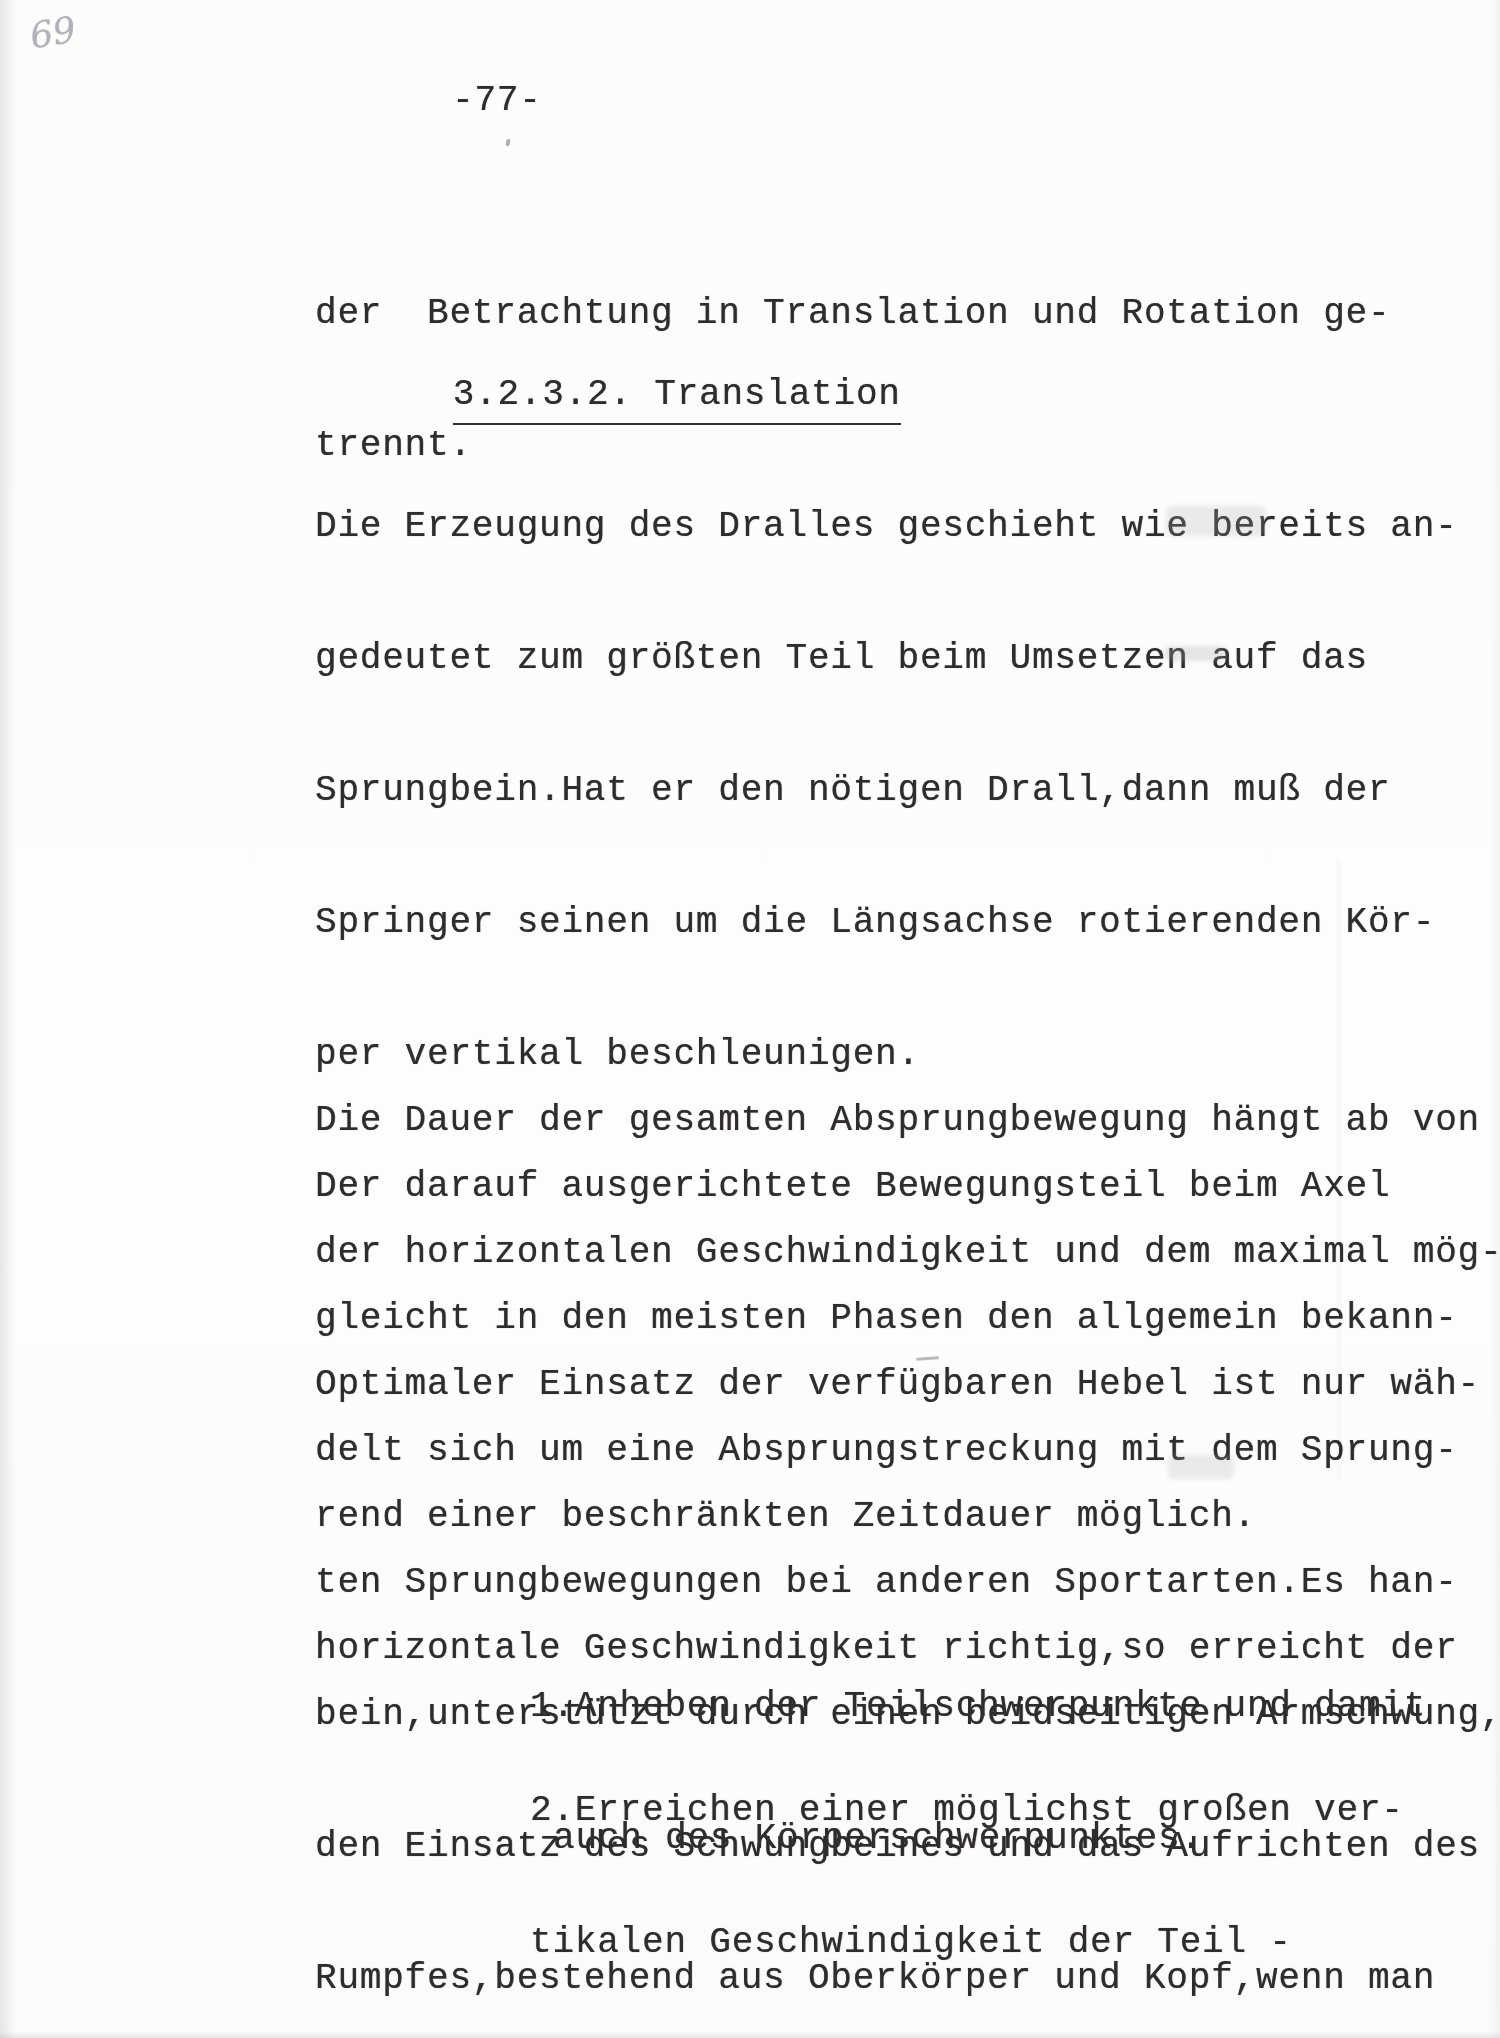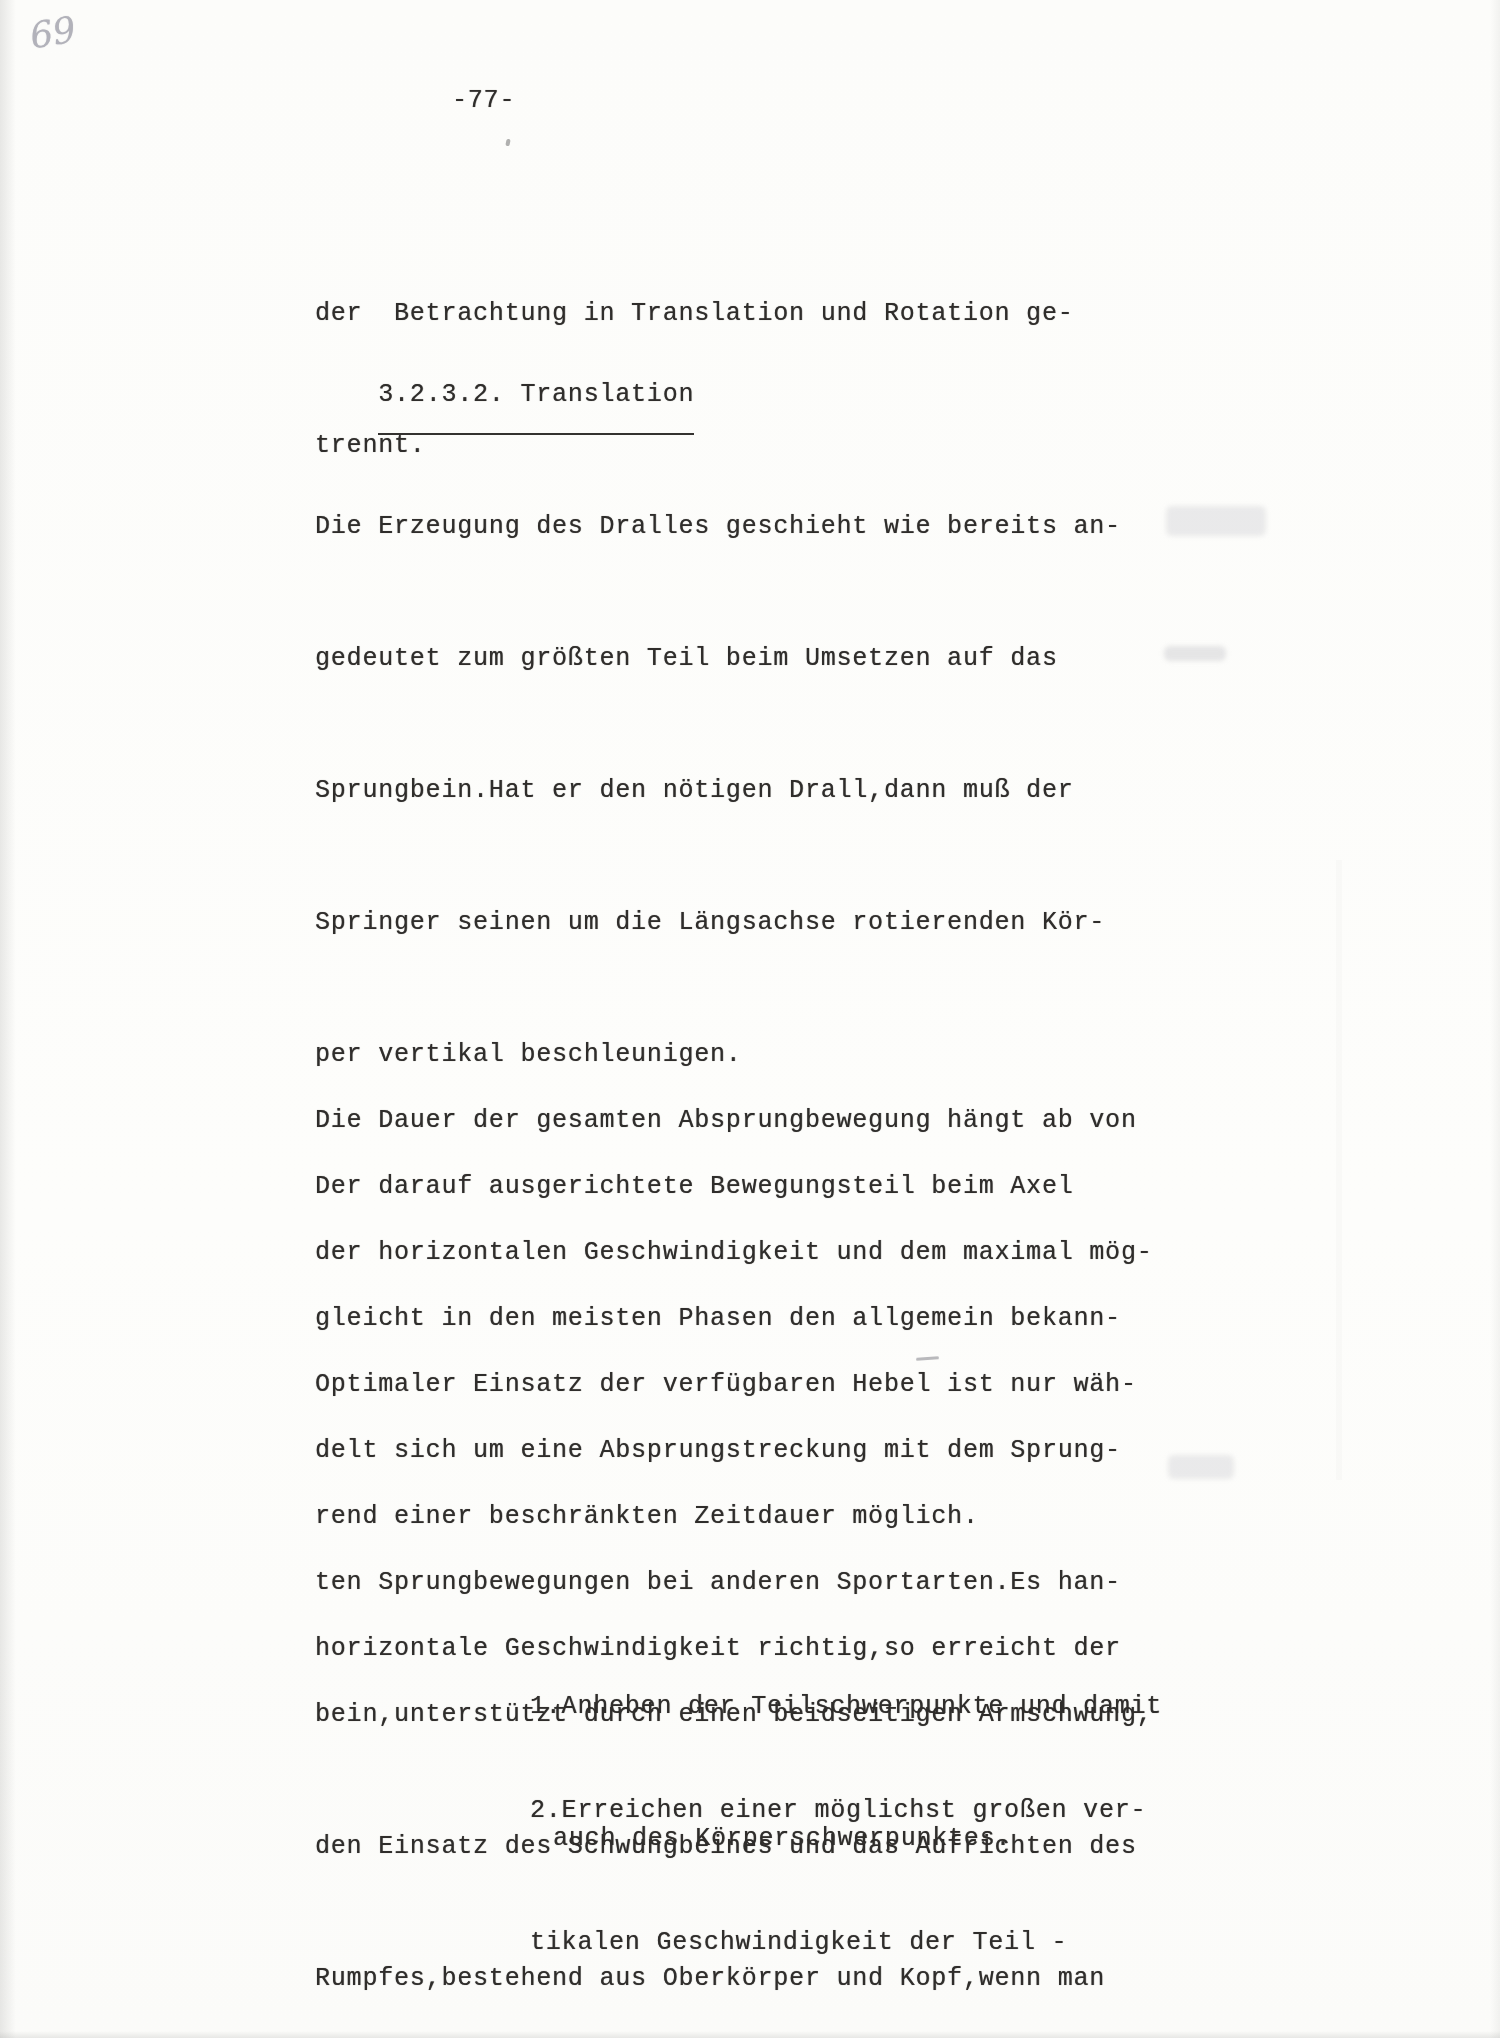--- a/index.html
+++ b/index.html
@@ -12,32 +12,33 @@
     width: 1500px;
     height: 2038px;
     background: linear-gradient(180deg, #fcfcfa 0%, #fdfdfb 60%, #fbfbf9 100%);
     overflow: hidden;
     font-family: "Liberation Mono", "DejaVu Sans Mono", monospace;
     color: #2f2d2b;
   }
   
   .tw {
     position: absolute;
-    font-size: 25px;
+    font-size: 36px;
     letter-spacing: 0.8px;
     line-height: 44px;
     white-space: pre;
     color: #2f2d2b;
     text-shadow: 0 0 1px rgba(47,45,43,0.45), 0.4px 0.4px 0.4px rgba(47,45,43,0.35);
   }
   .line { white-space: pre; }
   .heading-underline {
     display: inline-block;
     border-bottom: 2.5px solid #343230;
-    padding-bottom: 16px;
+    padding-bottom: 6px;
+    margin-left: 48px;
   }
   
   .pencil {
     position: absolute;
     font-family: "DejaVu Serif", serif;
     font-style: italic;
     font-size: 36px;
     color: #b2b2ba;
     transform: rotate(-9deg);
     text-shadow: 0 0 1px rgba(178,178,186,0.6);

